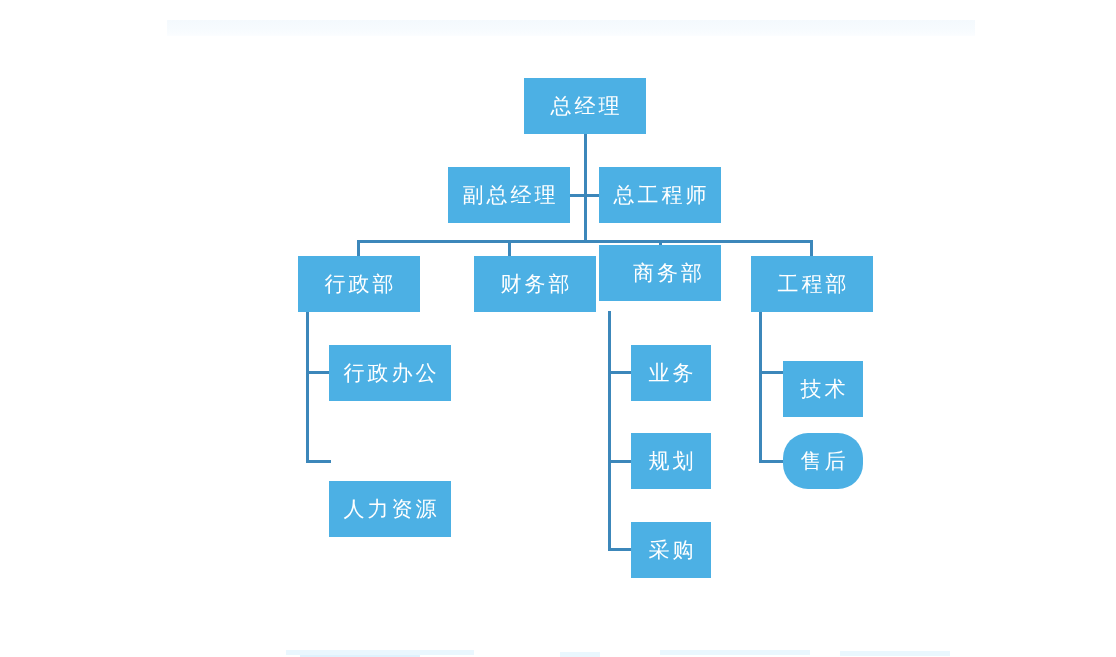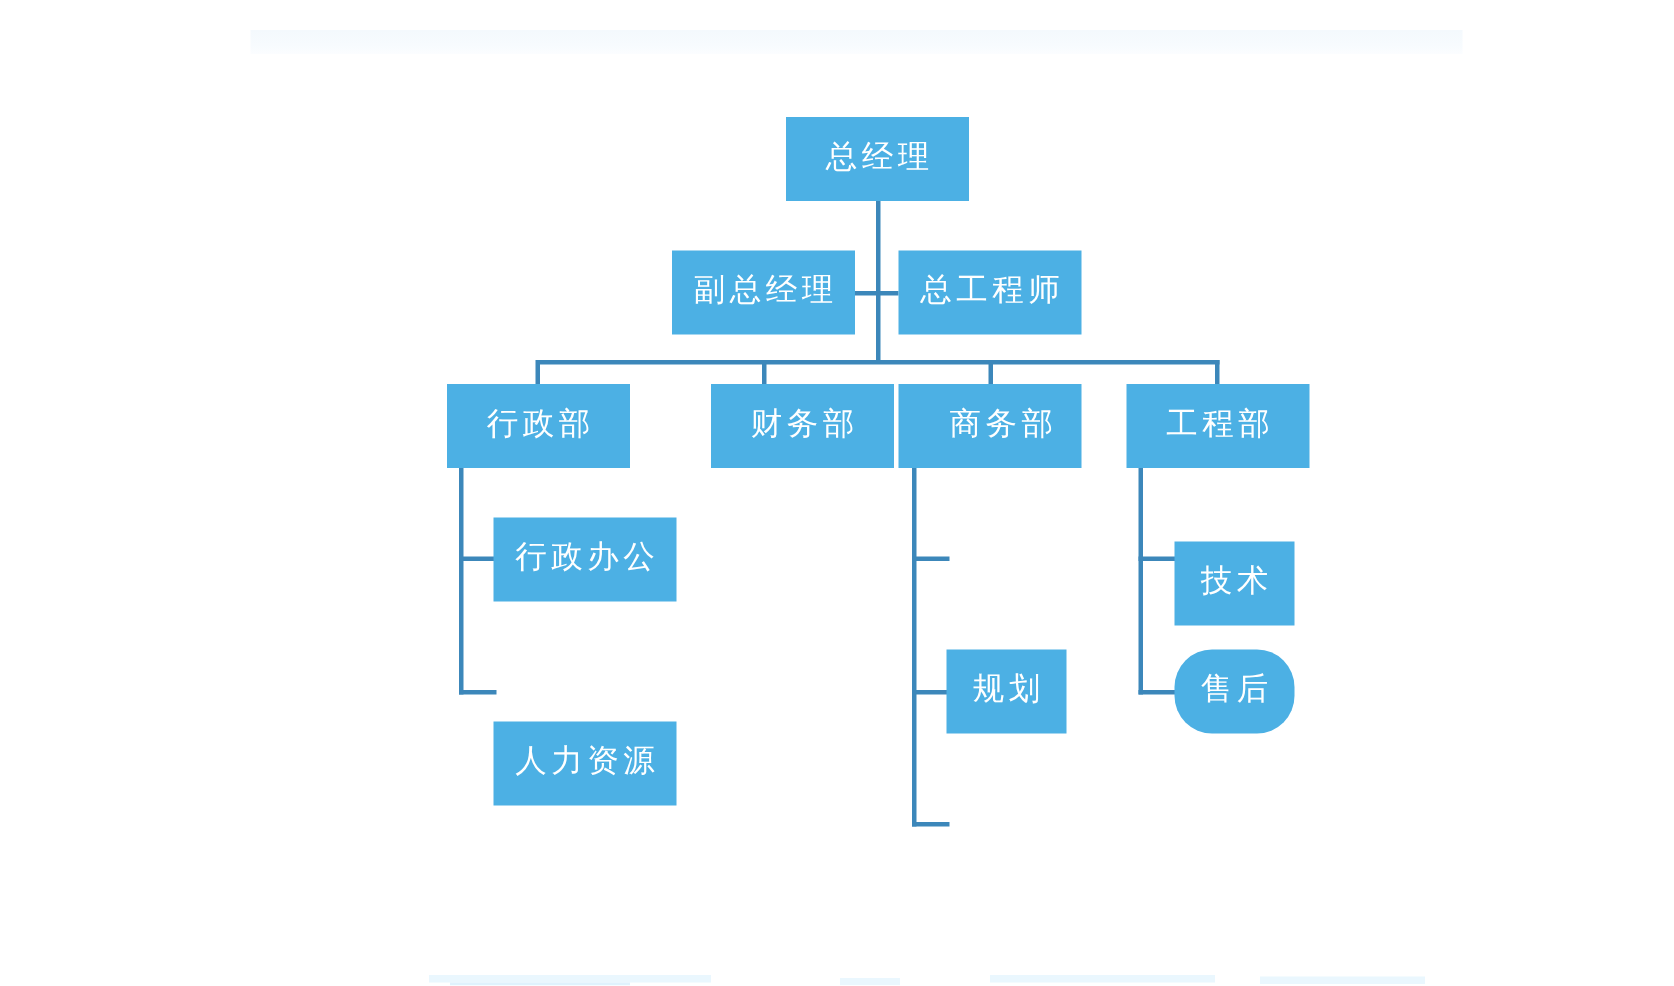--- a/index.html
+++ b/index.html
@@ -10,21 +10,20 @@
   }
   body {
     font-family: "Liberation Serif", "DejaVu Serif", serif;
   }
   #canvas {
     position: relative;
     width: 1116px;
     height: 657px;
     background: #ffffff;
     overflow: hidden;
-    font-family: Liberation Mono, monospace;
   }
 
   
   .banner-strip {
     position: absolute;
     left: 167px;
     top: 20px;
     width: 808px;
     height: 16px;
     background: linear-gradient(180deg, #f4f9fd 0%, #f7fbfe 60%, #fbfdff 100%);
@@ -100,31 +99,33 @@
   <div class="node" style="left:524px; top:78px; width:122px; height:56px;">总经理</div>
 
   <div class="node" style="left:599px; top:167px; width:122px; height:56px;">总工程师</div>
 
   <div class="node" style="left:448px; top:167px; width:122px; height:56px;">副总经理</div>
 
   <div class="node" style="left:298px; top:256px; width:122px; height:56px;">行政部</div>
 
   <div class="node" style="left:474px; top:256px; width:122px; height:56px;">财务部</div>
 
-  <div class="node" style="left:599px; top:256px; width:122px; height:56px;padding-left:15px;">商务部</div>
+  <div class="node" style="left:599px; top:245px; width:122px; height:56px;padding-left:15px;">商务部</div>
 
   <div class="node" style="left:751px; top:256px; width:122px; height:56px;">工程部</div>
 
   <div class="node" style="left:329px; top:345px; width:122px; height:56px;">行政办公</div>
 
   <div class="node" style="left:329px; top:433px; width:122px; height:56px;margin-top:48px;">人力资源</div>
 
+  <div class="node" style="left:631px; top:345px; width:80px; height:56px;">业务</div>
 
   <div class="node" style="left:631px; top:433px; width:80px; height:56px;">规划</div>
 
+  <div class="node" style="left:631px; top:522px; width:80px; height:56px;">采购</div>
 
   <div class="node" style="left:783px; top:361px; width:80px; height:56px;">技术</div>
 
   <div class="node" style="left:783px; top:433px; width:80px; height:56px;border-radius:25px;">售后</div>
 
   <div class="bottom-frag f1"></div>
   <div class="bottom-frag f2"></div>
   <div class="bottom-frag f3"></div>
   <div class="bottom-frag f4"></div>
   <div class="bottom-frag f5"></div>

